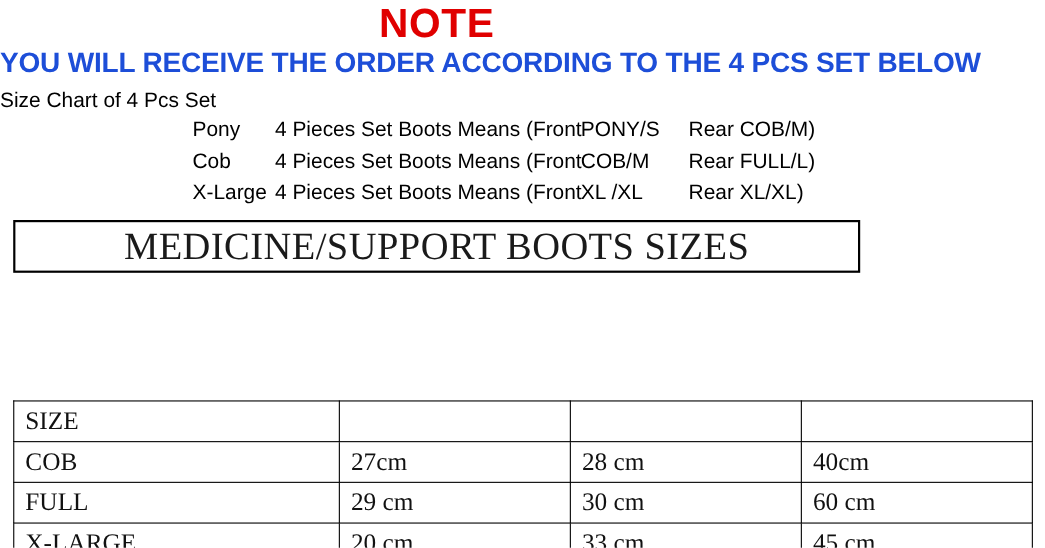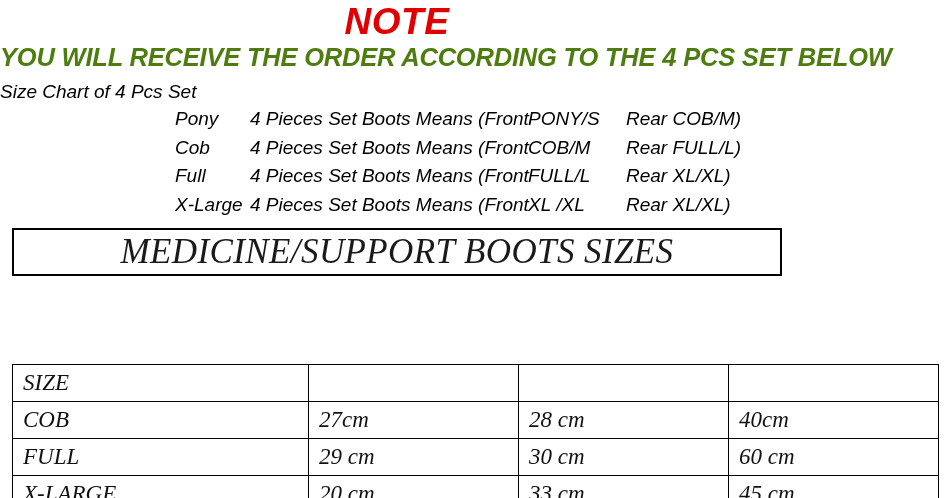--- a/index.html
+++ b/index.html
@@ -12,36 +12,35 @@
     background: #ffffff;
     font-family: "Liberation Sans", sans-serif;
     color: #000000;
     overflow: hidden;
   }
   .page {
     position: relative;
     width: 794px;
     height: 498px;
     background: #ffffff;
-    font-style: italic;
   }
 
   
   .note-title {
     text-align: center;
     color: #e00000;
     font-weight: bold;
     font-size: 37px;
     line-height: 40px;
     letter-spacing: 0.5px;
     padding-top: 2px;
   }
   .note-sub {
     text-align: center;
-    color: #4d7c0f;
+    color: #1d4ed8;
     font-weight: bold;
     font-size: 25.5px;
     line-height: 30px;
     letter-spacing: -0.2px;
     white-space: nowrap;
   }
 
   
   .set-title {
     text-align: left;
@@ -128,23 +127,20 @@
   <div class="set-title">Size Chart of 4 Pcs Set</div>
 
   <div class="set-list">
     <div class="set-row">
       <span class="c-size">Pony</span><span class="c-means">4 Pieces Set Boots Means (Front</span><span class="c-front">PONY/S</span><span class="c-rear">Rear COB/M)</span>
     </div>
     <div class="set-row">
       <span class="c-size">Cob</span><span class="c-means">4 Pieces Set Boots Means (Front</span><span class="c-front">COB/M</span><span class="c-rear">Rear FULL/L)</span>
     </div>
     <div class="set-row">
-      <span class="c-size">Full</span><span class="c-means">4 Pieces Set Boots Means (Front</span><span class="c-front">FULL/L</span><span class="c-rear">Rear XL/XL)</span>
-    </div>
-    <div class="set-row">
       <span class="c-size">X-Large</span><span class="c-means">4 Pieces Set Boots Means (Front</span><span class="c-front">XL /XL</span><span class="c-rear">Rear XL/XL)</span>
     </div>
   </div>
 
   <div class="banner">
     <span class="banner-text">MEDICINE/SUPPORT BOOTS SIZES</span>
   </div>
 
   <div class="table-wrap">
     <table class="sizes">

